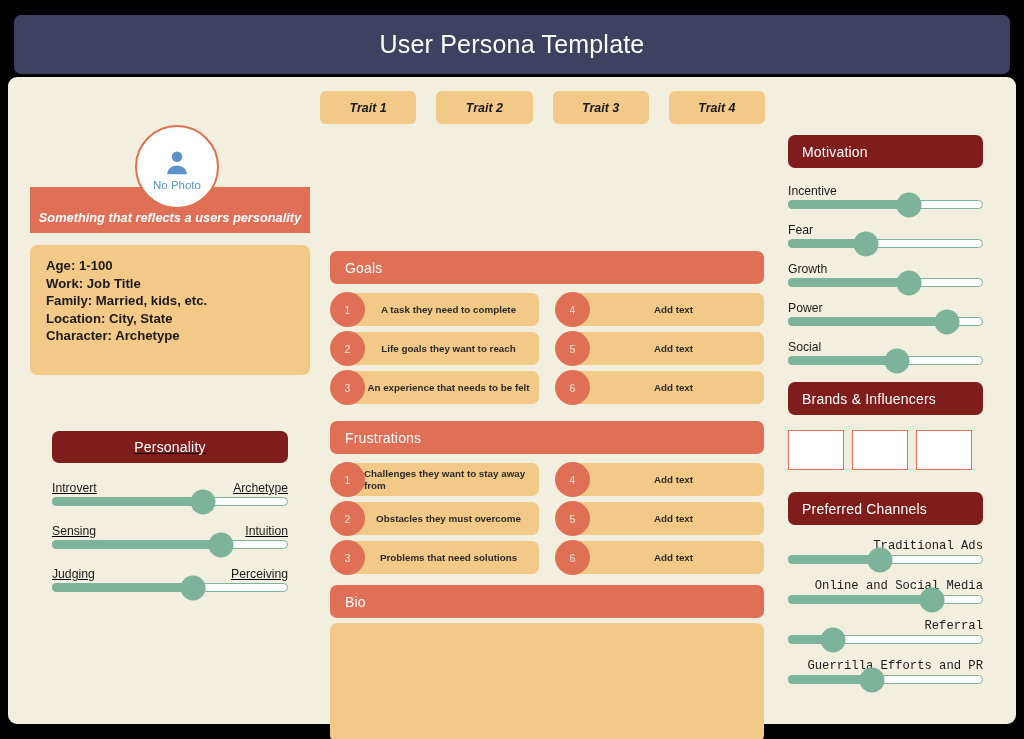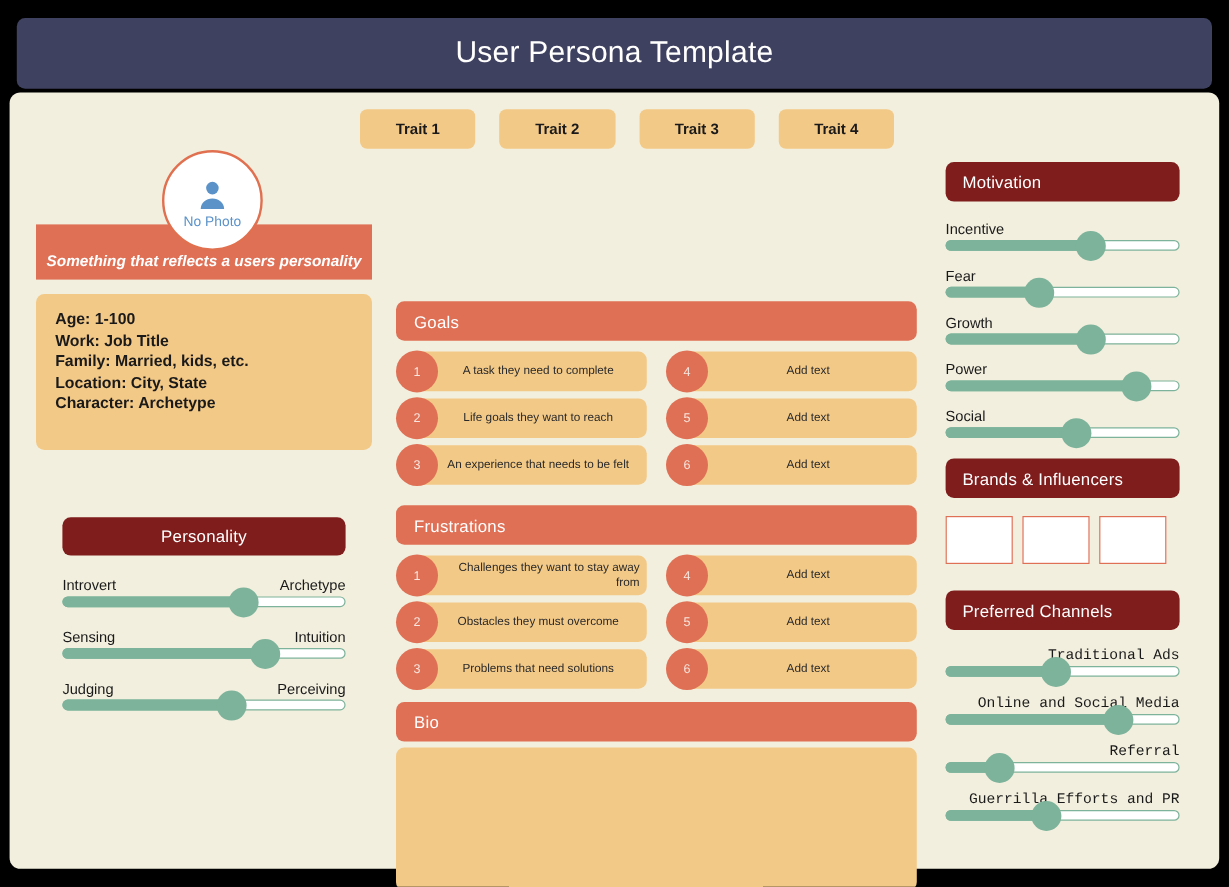--- a/index.html
+++ b/index.html
@@ -50,25 +50,26 @@
     top: 77px;
     width: 1008px;
     height: 647px;
     background: #F2EFDE;
     border-radius: 9px;
   }
 
   
   .traits {
     position: absolute;
-    left: 292px;
+    left: 312px;
     top: 14px;
     width: 445px;
     display: flex;
     gap: 20px;
+    font-style: italic;
   }
   .trait-chip {
     width: 100px;
     height: 33px;
     background: #F3C987;
     border-radius: 6px;
     display: flex;
     align-items: center;
     justify-content: center;
     color: #1A1A1A;
@@ -207,20 +208,21 @@
     transform: translate(-50%, -50%);
     cursor: pointer;
   }
 
   
   .personality {
     position: absolute;
     left: 44px;
     top: 354px;
     width: 236px;
+    text-decoration: underline;
   }
   .personality .pill {
     width: 236px;
     height: 32px;
     justify-content: center;
   }
   .personality .slider-block { margin-top: 18px; }
 
   
   .center-col {
@@ -257,22 +259,23 @@
     display: flex;
     align-items: center;
     justify-content: center;
     box-sizing: border-box;
     padding-left: 18px;
     padding-right: 6px;
   }
   .item-text {
     color: #2A2A2A;
     font-size: 9.8px;
-    text-align: right;
+    text-align: left;
     line-height: 12px;
+    font-weight: bold;
   }
   .item-num {
     position: absolute;
     left: 0;
     top: -1px;
     width: 35px;
     height: 35px;
     border-radius: 50%;
     background: #DF7055;
     display: flex;

